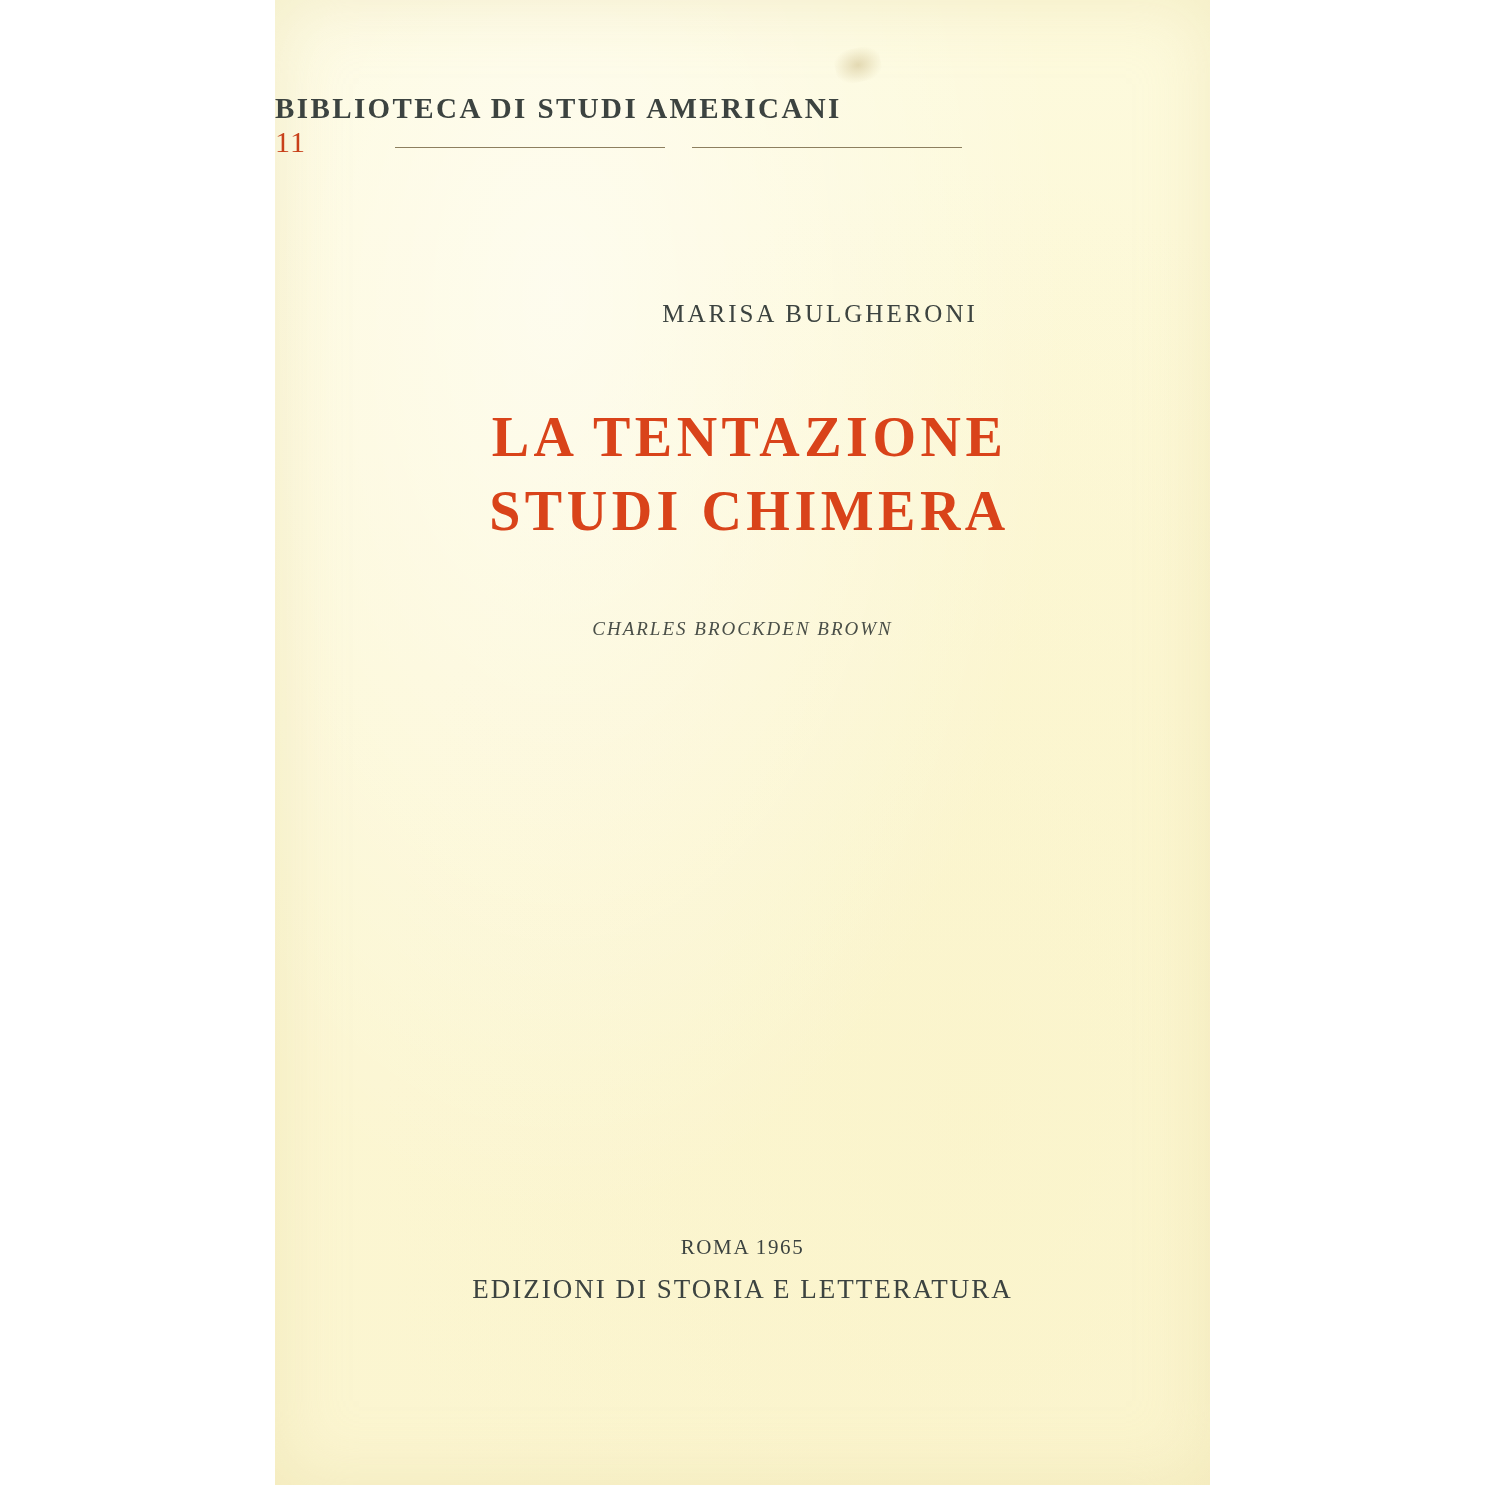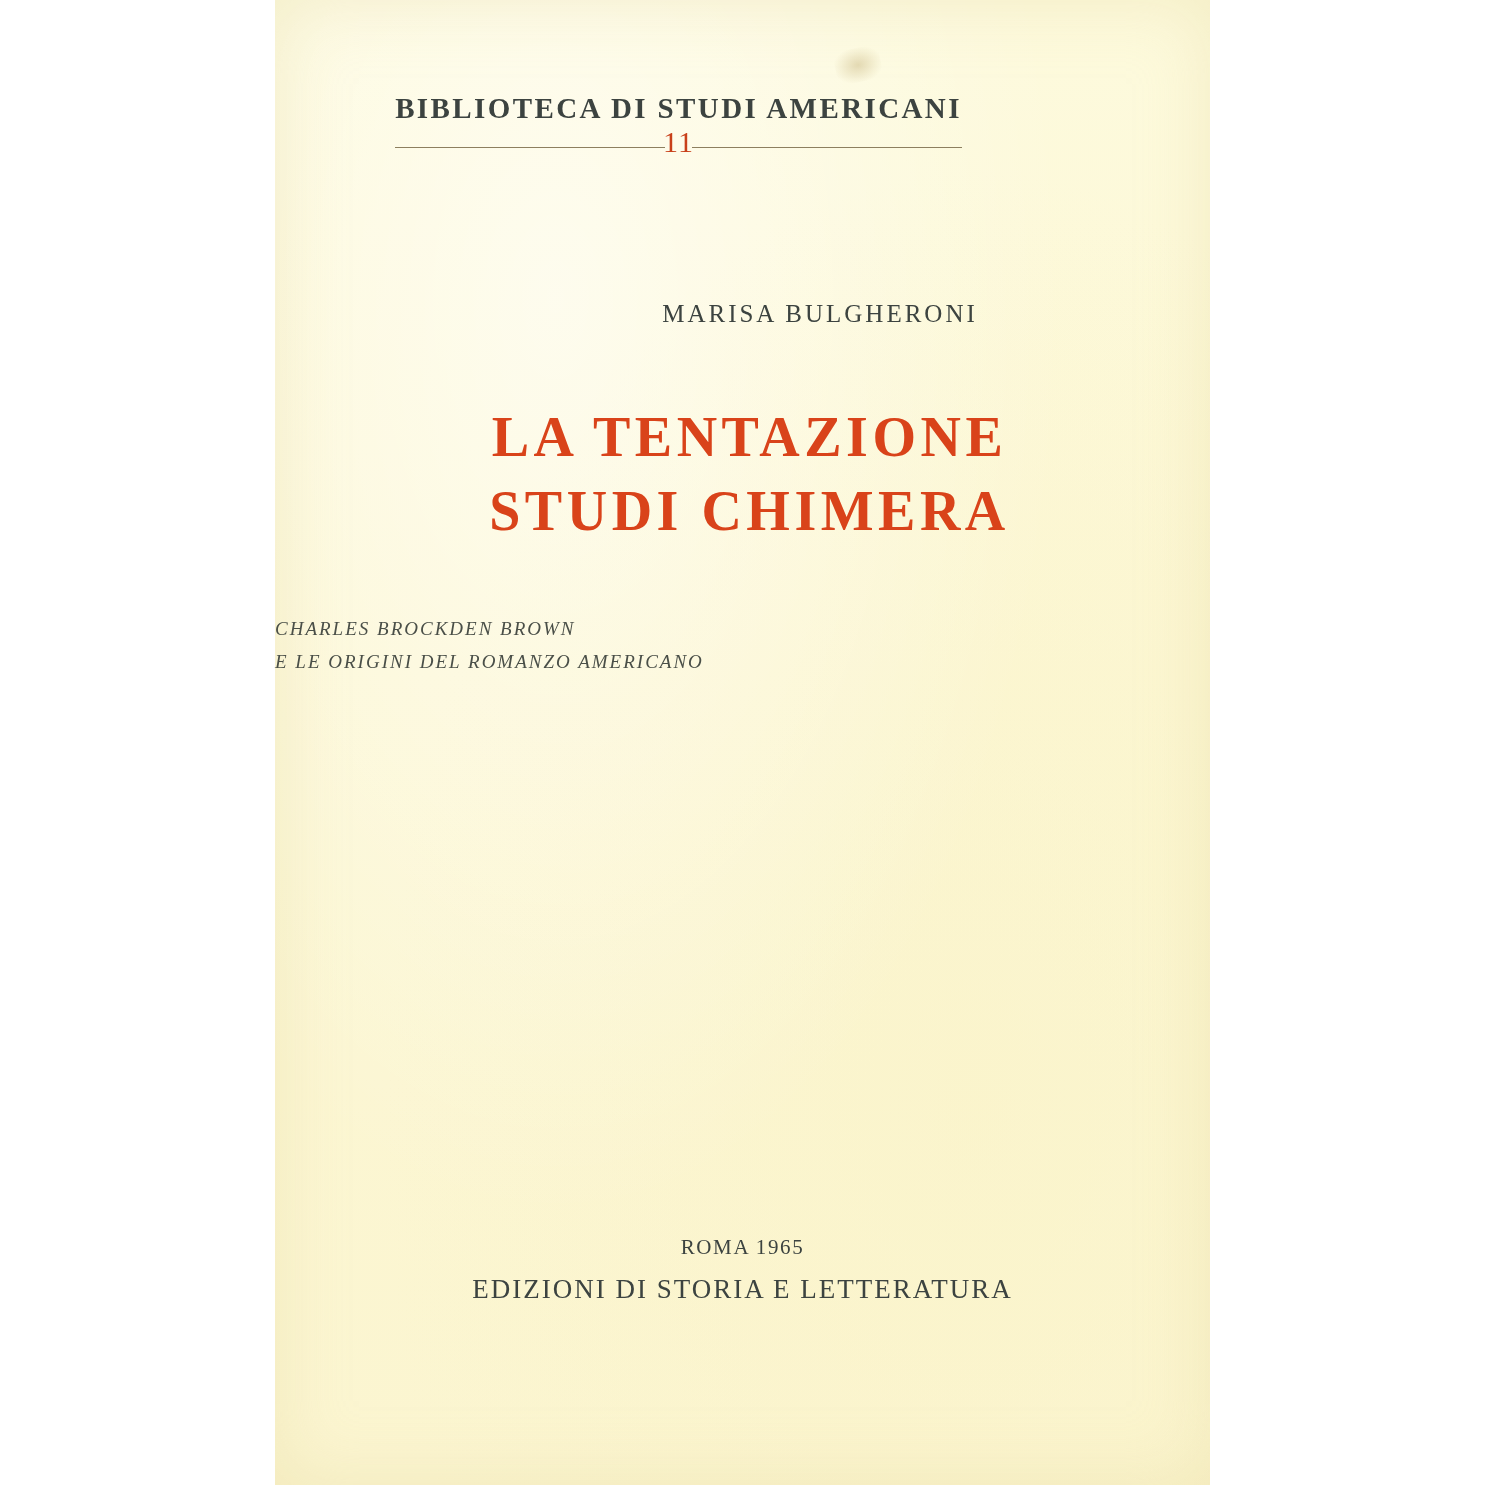--- a/index.html
+++ b/index.html
@@ -32,21 +32,21 @@
       radial-gradient(ellipse at 75% 75%, rgba(250,243,200,0.6) 0%, rgba(250,243,200,0) 60%),
       linear-gradient(180deg, #fdfadd 0%, #fcf7d4 45%, #fbf5d0 100%);
     box-shadow: inset 0 0 70px rgba(226,212,150,0.35);
   }
 
   .series-block {
     position: absolute;
     left: 0;
     top: 92px;
     width: 807px;
-    text-align: center;
+    text-align: left;
   }
   .series-title {
     font-family: "Liberation Serif", serif;
     font-size: 29px;
     letter-spacing: 2.4px;
     color: #3c4340;
     font-weight: 600;
     white-space: nowrap;
   }
   .series-rule-row {
@@ -98,20 +98,21 @@
     letter-spacing: 4.5px;
     line-height: 1.33;
   }
   .main-title .line { display: block; white-space: nowrap; }
 
   .subtitle {
     position: absolute;
     left: 0;
     top: 612px;
     width: 935px;
+    text-align: center;
     font-family: "Liberation Serif", serif;
     font-style: italic;
     font-size: 19px;
     letter-spacing: 2.0px;
     color: #4a4f48;
     line-height: 1.75;
   }
   .subtitle .line { display: block; }
 
   .imprint {
@@ -166,21 +167,20 @@
 
     <div class="author">MARISA BULGHERONI</div>
 
     <div class="main-title">
       <span class="line">LA TENTAZIONE</span>
       <span class="line">STUDI CHIMERA</span>
     </div>
 
     <div class="subtitle">
       <span class="line">CHARLES BROCKDEN BROWN</span>
-      <span class="line">E LE ORIGINI DEL ROMANZO AMERICANO</span>
     </div>
 
     <div class="imprint">
       <div class="imprint-place">ROMA 1965</div>
       <div class="imprint-publisher">EDIZIONI DI STORIA E LETTERATURA</div>
     </div>
 
   </div>
 </div>
 

